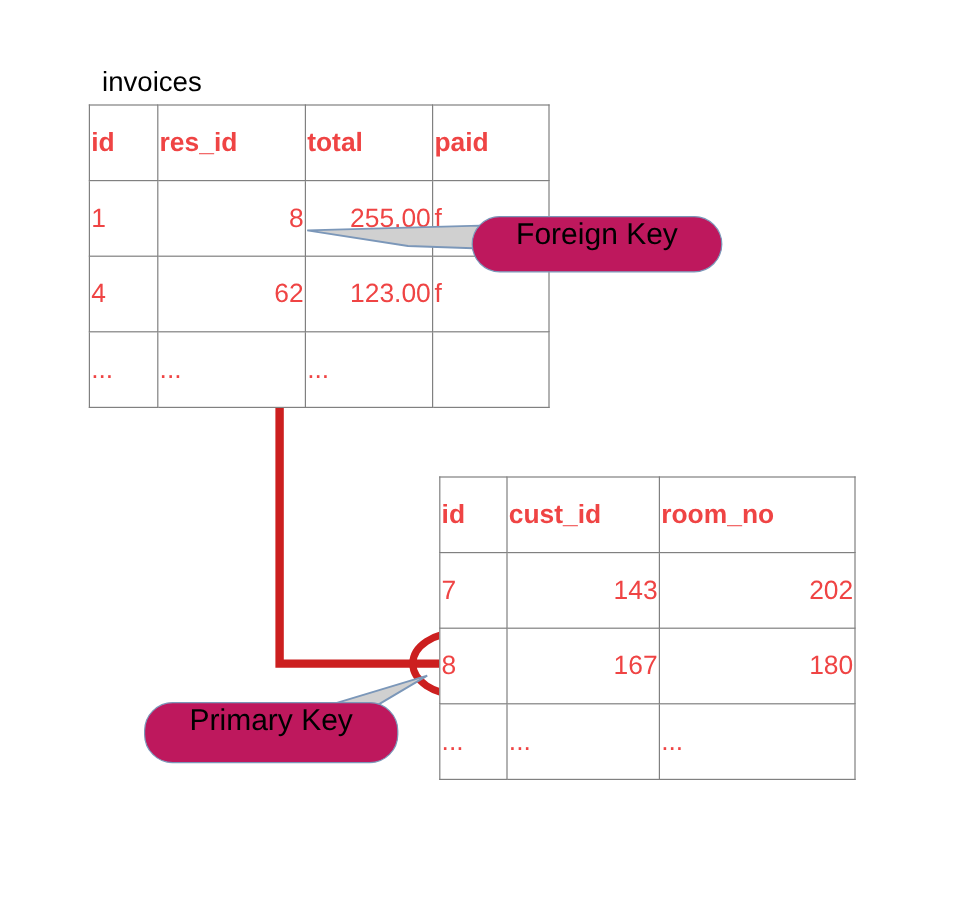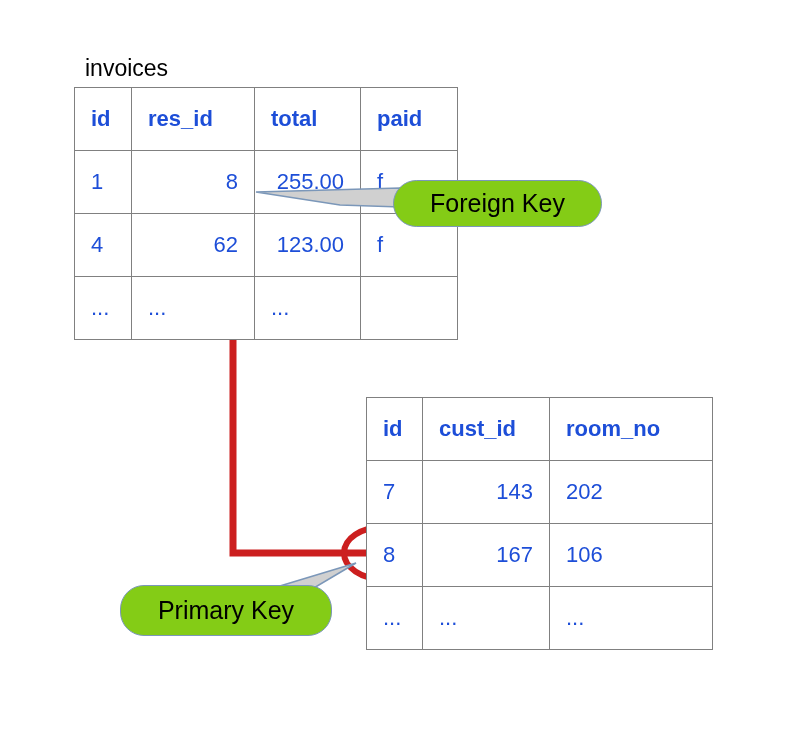--- a/index.html
+++ b/index.html
@@ -36,33 +36,33 @@
 
   
   .db-table {
     position: absolute;
     border-collapse: collapse;
     table-layout: fixed;
     background: #ffffff;
   }
   .db-table td {
     border: 1px solid #808080;
-    padding: 0 16px;
+    padding: 0 1px;
     font-size: 22px;
-    color: #1d4ed8;
+    color: #ef4444;
     vertical-align: middle;
     overflow: hidden;
     white-space: nowrap;
   }
   .db-table .hdr td {
     font-weight: bold;
     text-align: left;
   }
   .db-table td.num { text-align: right; }
-  .db-table td.ctr { text-align: left; }
+  .db-table td.ctr { text-align: right; }
   .db-table td.lft { text-align: left; }
 
   
   #invoices-table { left: 74px; top: 87px; width: 383px; }
   #invoices-table col.c0 { width: 57px; }
   #invoices-table col.c1 { width: 123px; }
   #invoices-table col.c2 { width: 106px; }
   #invoices-table col.c3 { width: 97px; }
   #invoices-table tr { height: 63px; }
   #invoices-table tr.hdr { height: 63px; }
@@ -70,25 +70,25 @@
   
   #reservations-table { left: 366px; top: 397px; width: 346px; }
   #reservations-table col.c0 { width: 56px; }
   #reservations-table col.c1 { width: 127px; }
   #reservations-table col.c2 { width: 163px; }
   #reservations-table tr { height: 63px; }
 
   
   .callout {
     position: absolute;
-    background: #84cc16;
+    background: #be185d;
     border: 1.6px solid #7b97b9;
     border-radius: 24px;
     display: flex;
-    align-items: center;
+    align-items: flex-start;
     justify-content: center;
     font-size: 25px;
     color: #000;
     white-space: nowrap;
     box-sizing: border-box;
   }
   #callout-fk { left: 393px; top: 180px; width: 209px; height: 47px; }
   #callout-pk { left: 120px; top: 585px; width: 212px; height: 51px; }
 
   .svg-layer {
@@ -164,21 +164,21 @@
         <td class="lft">room_no</td>
       </tr>
       <tr>
         <td class="lft">7</td>
         <td class="num">143</td>
         <td class="ctr">202</td>
       </tr>
       <tr>
         <td class="lft">8</td>
         <td class="num">167</td>
-        <td class="ctr">106</td>
+        <td class="ctr">180</td>
       </tr>
       <tr>
         <td class="lft">...</td>
         <td class="lft">...</td>
         <td class="lft">...</td>
       </tr>
     </tbody>
   </table>
 
   <svg class="svg-layer" viewBox="0 0 794 756" xmlns="http://www.w3.org/2000/svg">

